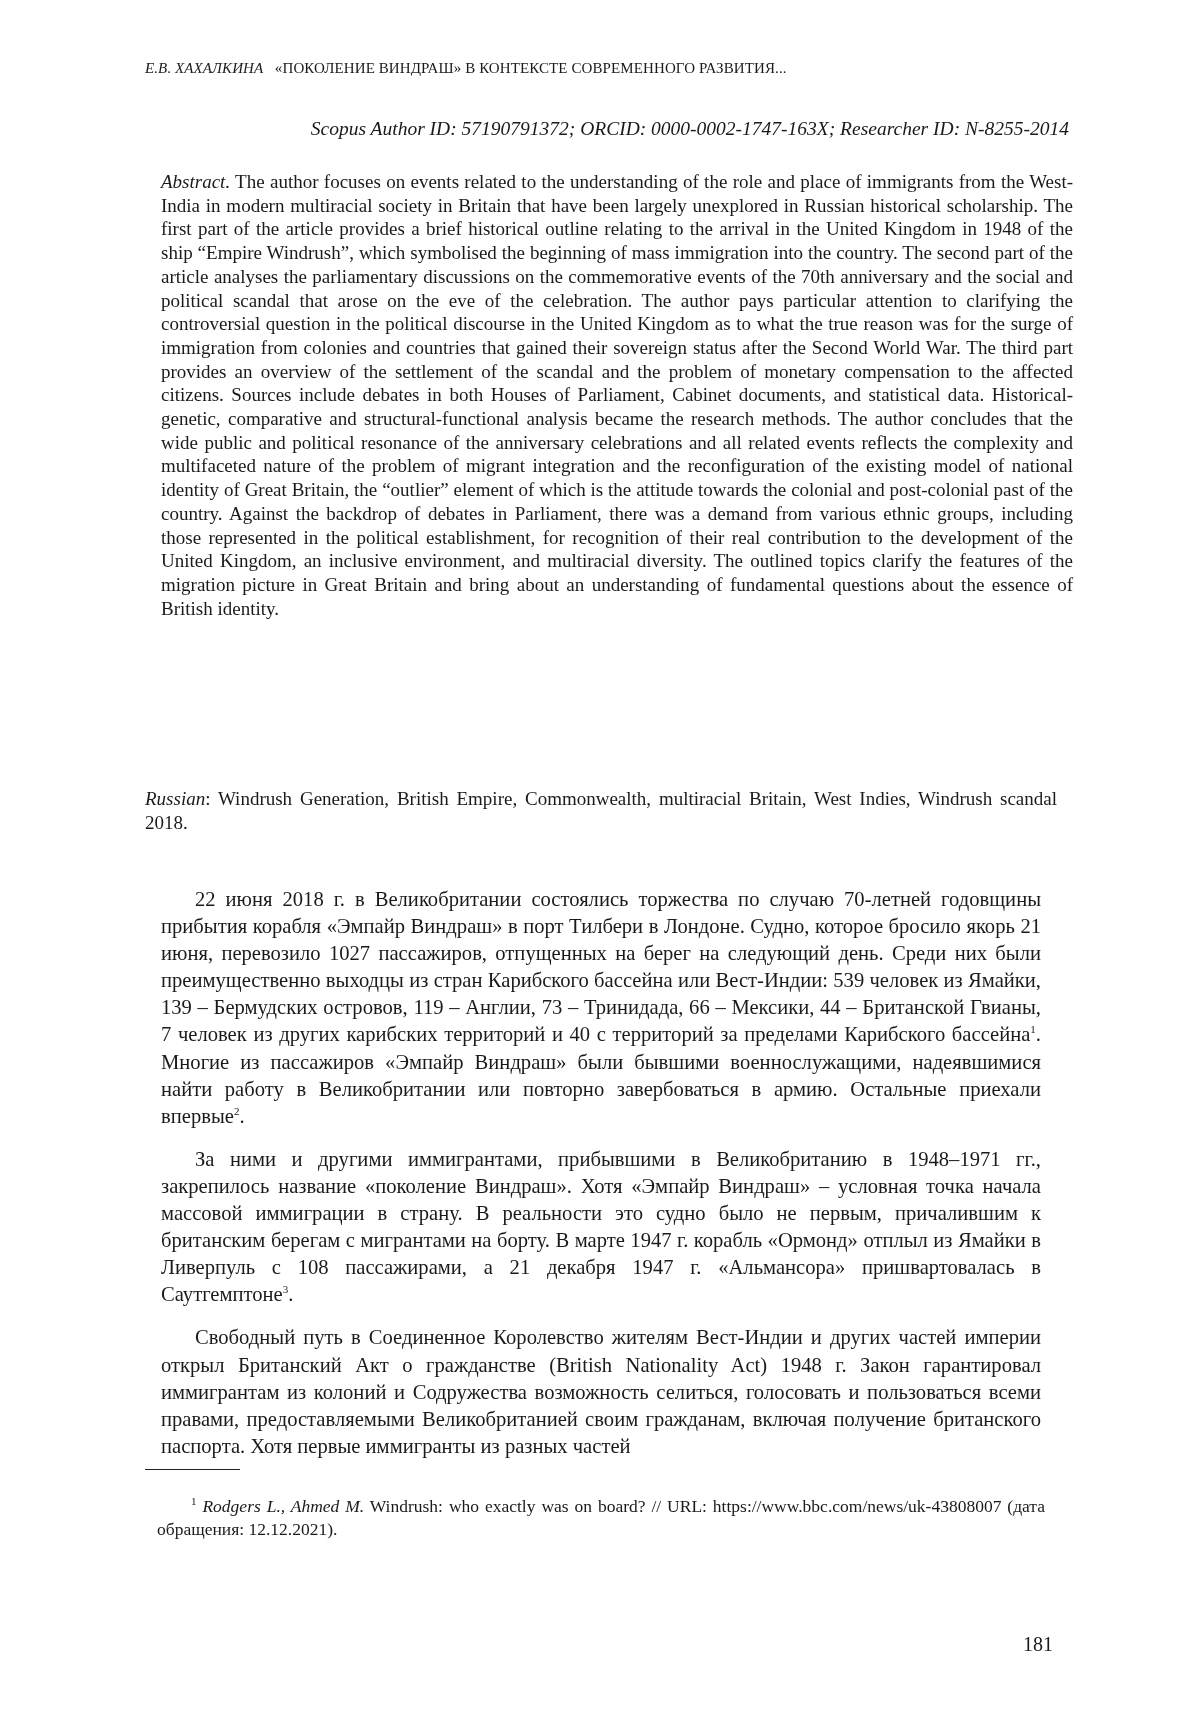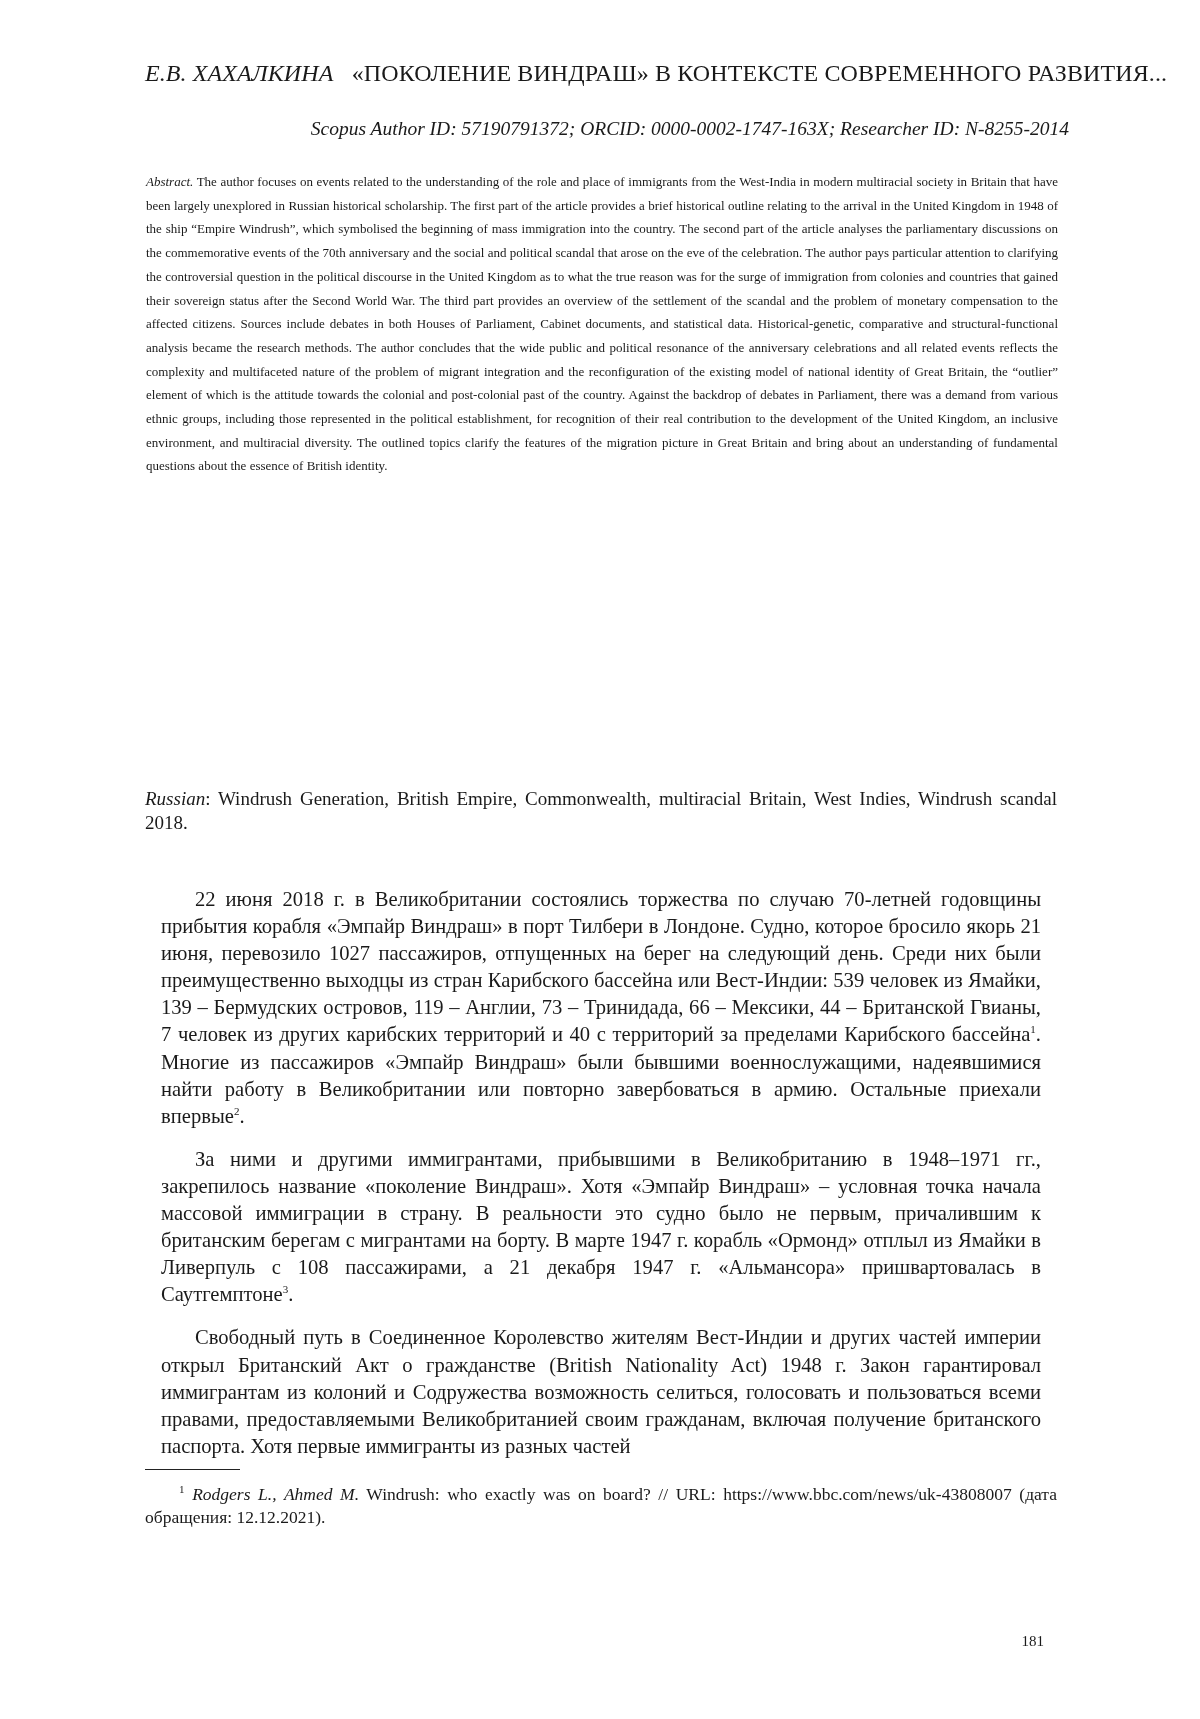--- a/index.html
+++ b/index.html
@@ -4,30 +4,30 @@
 <style>
   html, body { margin: 0; padding: 0; background: #ffffff; }
   body {
     width: 1200px; height: 1719px; position: relative; overflow: hidden;
     font-family: "Liberation Serif", "DejaVu Serif", serif;
     color: #1a1a1a;
   }
   .page { position: absolute; left: 145px; top: 0; width: 912px; }
   .running-head {
     position: absolute; top: 60px; left: 0; width: 912px;
-    font-size: 24px; letter-spacing: 0.1px; white-space: nowrap;
+    font-size: 15px; letter-spacing: 0.1px; white-space: nowrap;
   }
   .running-head .author { font-style: italic; }
   .ids {
     position: absolute; top: 118px; left: 12px; width: 912px;
     font-size: 19.5px; font-style: italic; text-align: right; white-space: nowrap;
   }
   .abstract {
-    position: absolute; top: 170px; left: 1px; width: 912px;
-    font-size: 13px; line-height: 23.7px; text-align: justify;
+    position: absolute; top: 170px; left: 16px; width: 912px;
+    font-size: 19px; line-height: 23.7px; text-align: justify;
     hyphens: manual;
   }
   .abstract .label, .keywords .label { font-style: italic; }
   .keywords {
     position: absolute; top: 787px; left: 0; width: 912px;
     font-size: 19px; line-height: 24px; text-align: justify;
   }
   .body-text {
     position: absolute; top: 870px; left: 0; width: 912px;
     font-size: 20.6px; line-height: 27.1px; text-align: justify;
@@ -35,24 +35,24 @@
   .body-text p { margin: 16px; text-indent: 34px; }
   sup { font-size: 11px; line-height: 0; vertical-align: super; }
   .fn-rule {
     position: absolute; top: 1469px; left: 0; width: 95px; height: 0;
     border-top: 1.5px solid #222;
   }
   .footnotes {
     position: absolute; top: 1483px; left: 0; width: 912px;
     font-size: 17.5px; line-height: 22.5px; text-align: justify;
   }
-  .footnotes p { margin: 0; text-indent: 34px; }
+  .footnotes p { margin: 12px; text-indent: 34px; }
   .footnotes .fn-author { font-style: italic; }
   .page-number {
-    position: absolute; top: 1633px; right: 13px; font-size: 15px;
+    position: absolute; top: 1633px; right: 4px; font-size: 20px;
   }
 </style>
 </head>
 <body>
 
 <div class="page">
 
   <div class="running-head">
     <span class="author">Е.В. ХАХАЛКИНА</span>&nbsp;&nbsp;
     <span>«ПОКОЛЕНИЕ ВИНДРАШ» В КОНТЕКСТЕ СОВРЕМЕННОГО РАЗВИТИЯ...</span>

